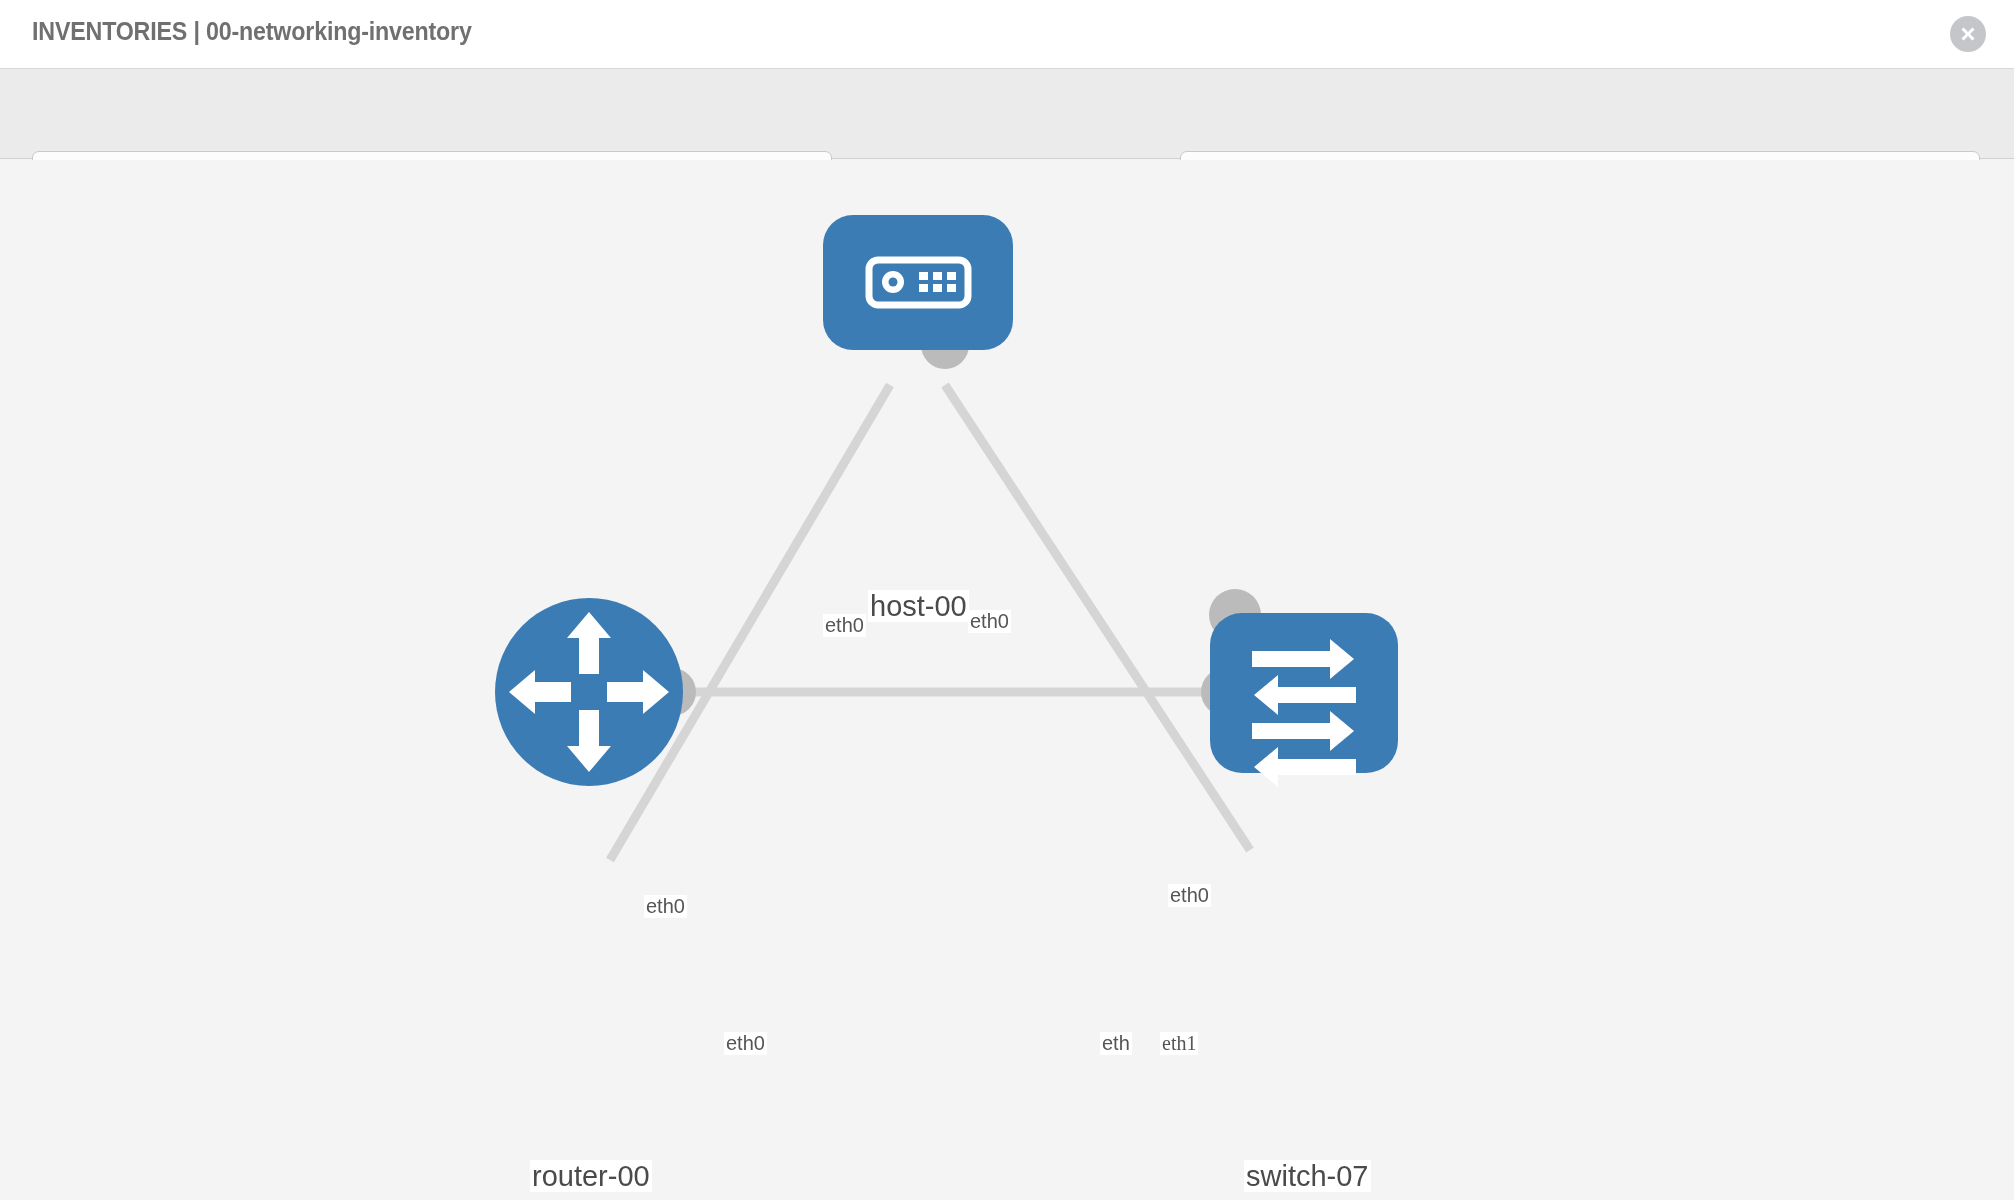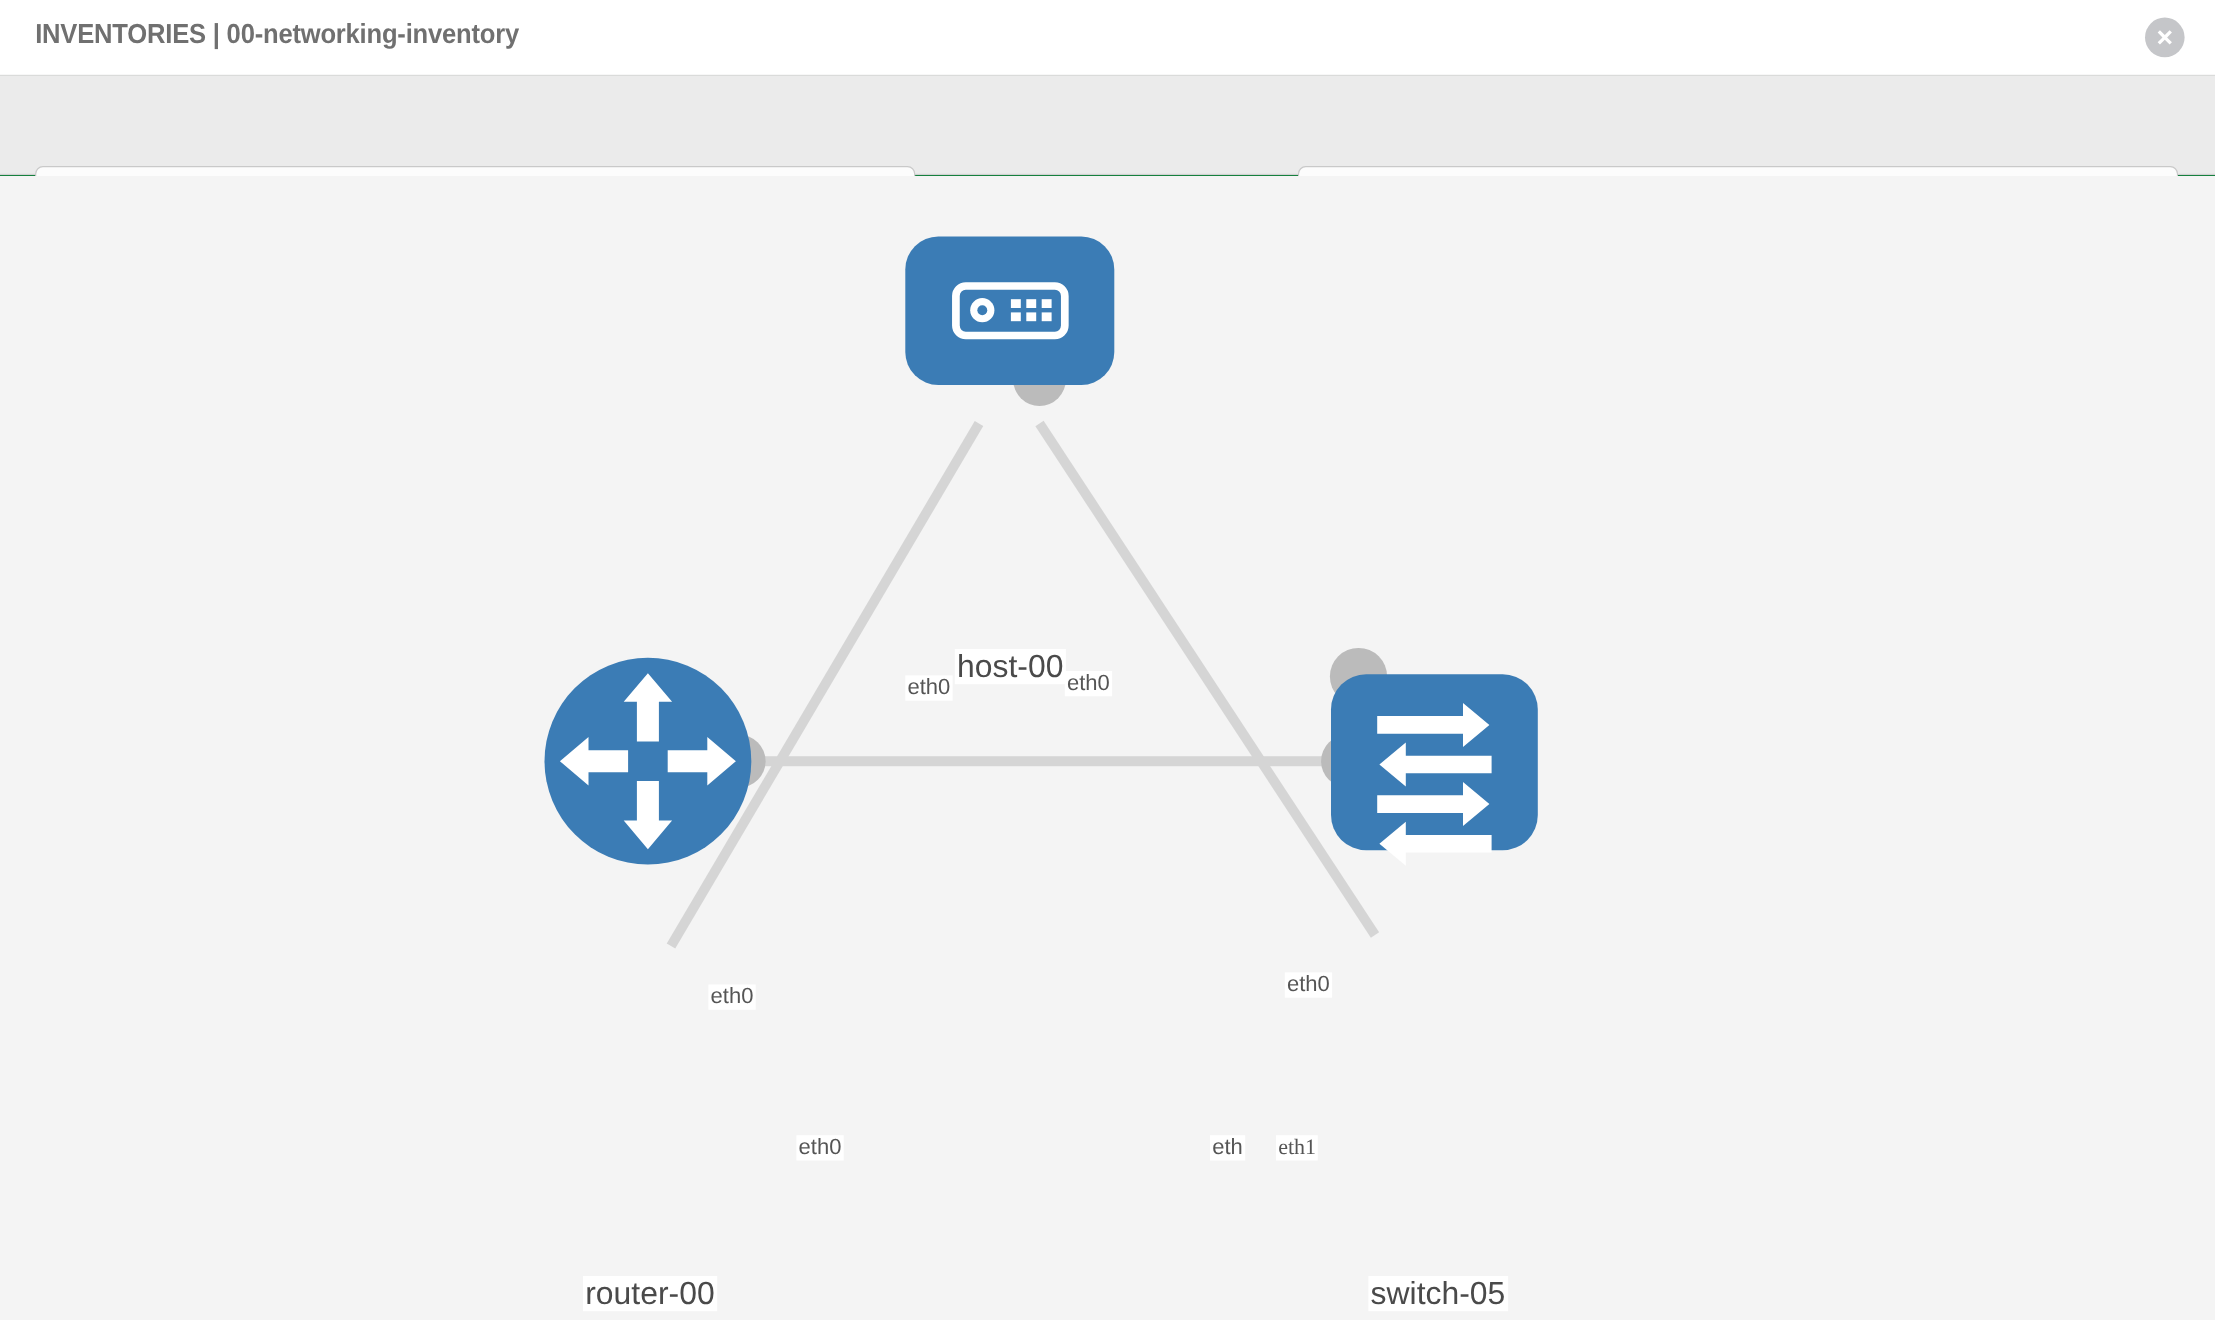--- a/index.html
+++ b/index.html
@@ -8,21 +8,21 @@
     height: 1200px;
     overflow: hidden;
     background: #ffffff;
     font-family: "Liberation Sans", sans-serif;
   }
 
   #app {
     position: relative;
     width: 2014px;
     height: 1200px;
-    background: #15803d;
+    background: #fef9c3;
   }
 
   
   .header {
     position: absolute;
     left: 0; top: 0;
     width: 2014px;
     height: 69px;
     background: #ffffff;
     border-bottom: 1px solid #d7d7d7;
@@ -311,18 +311,18 @@
     <div class="glabel iface-label" style="left:1168px; top:724px;">eth0</div>
 
     <div class="glabel iface-label" style="left:724px; top:872px;">eth0</div>
 
     <div class="glabel iface-label" style="left:1100px; top:872px;">eth</div>
 
     <div class="glabel iface-label" style="left:1160px; top:872px;font-family:Liberation Serif, serif;">eth1</div>
 
     <div class="glabel node-label" style="left:530px; top:1000px;">router-00</div>
 
-    <div class="glabel node-label" style="left:1244px; top:1000px;">switch-05</div>
+    <div class="glabel node-label" style="left:1244px; top:1000px;">switch-07</div>
 
   </div>
 
 
 </div>
 
 </body></html>

